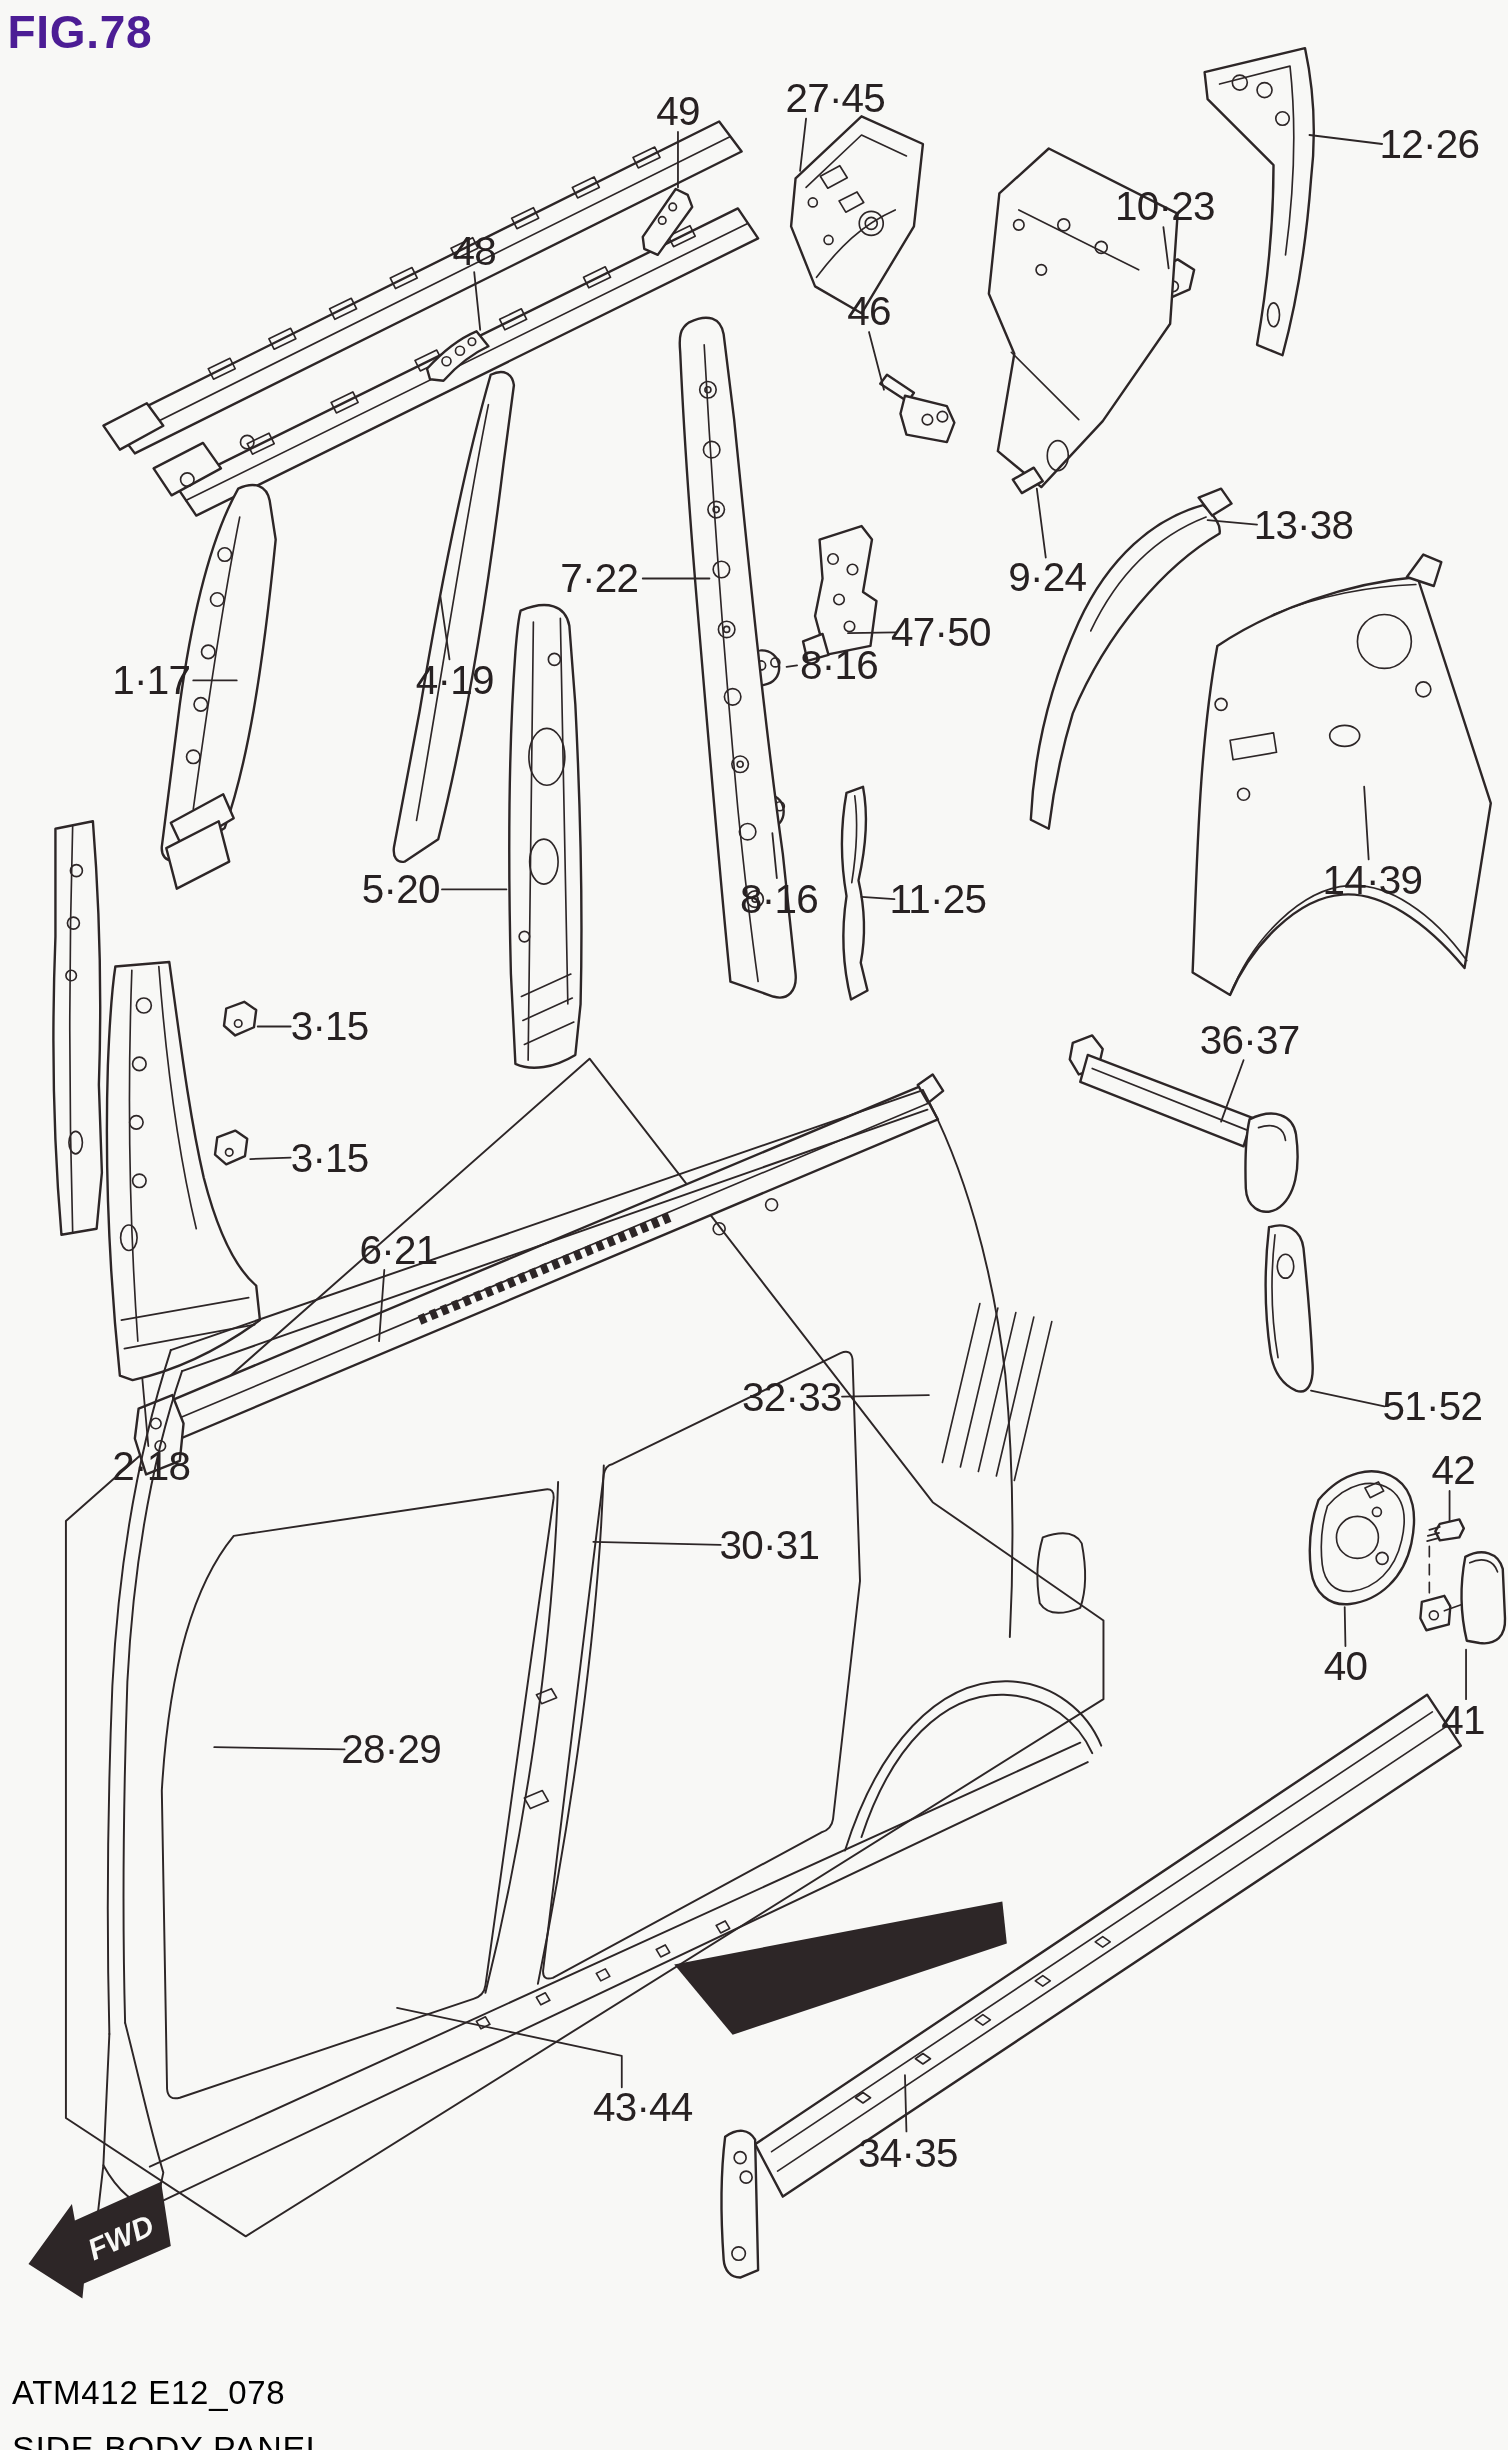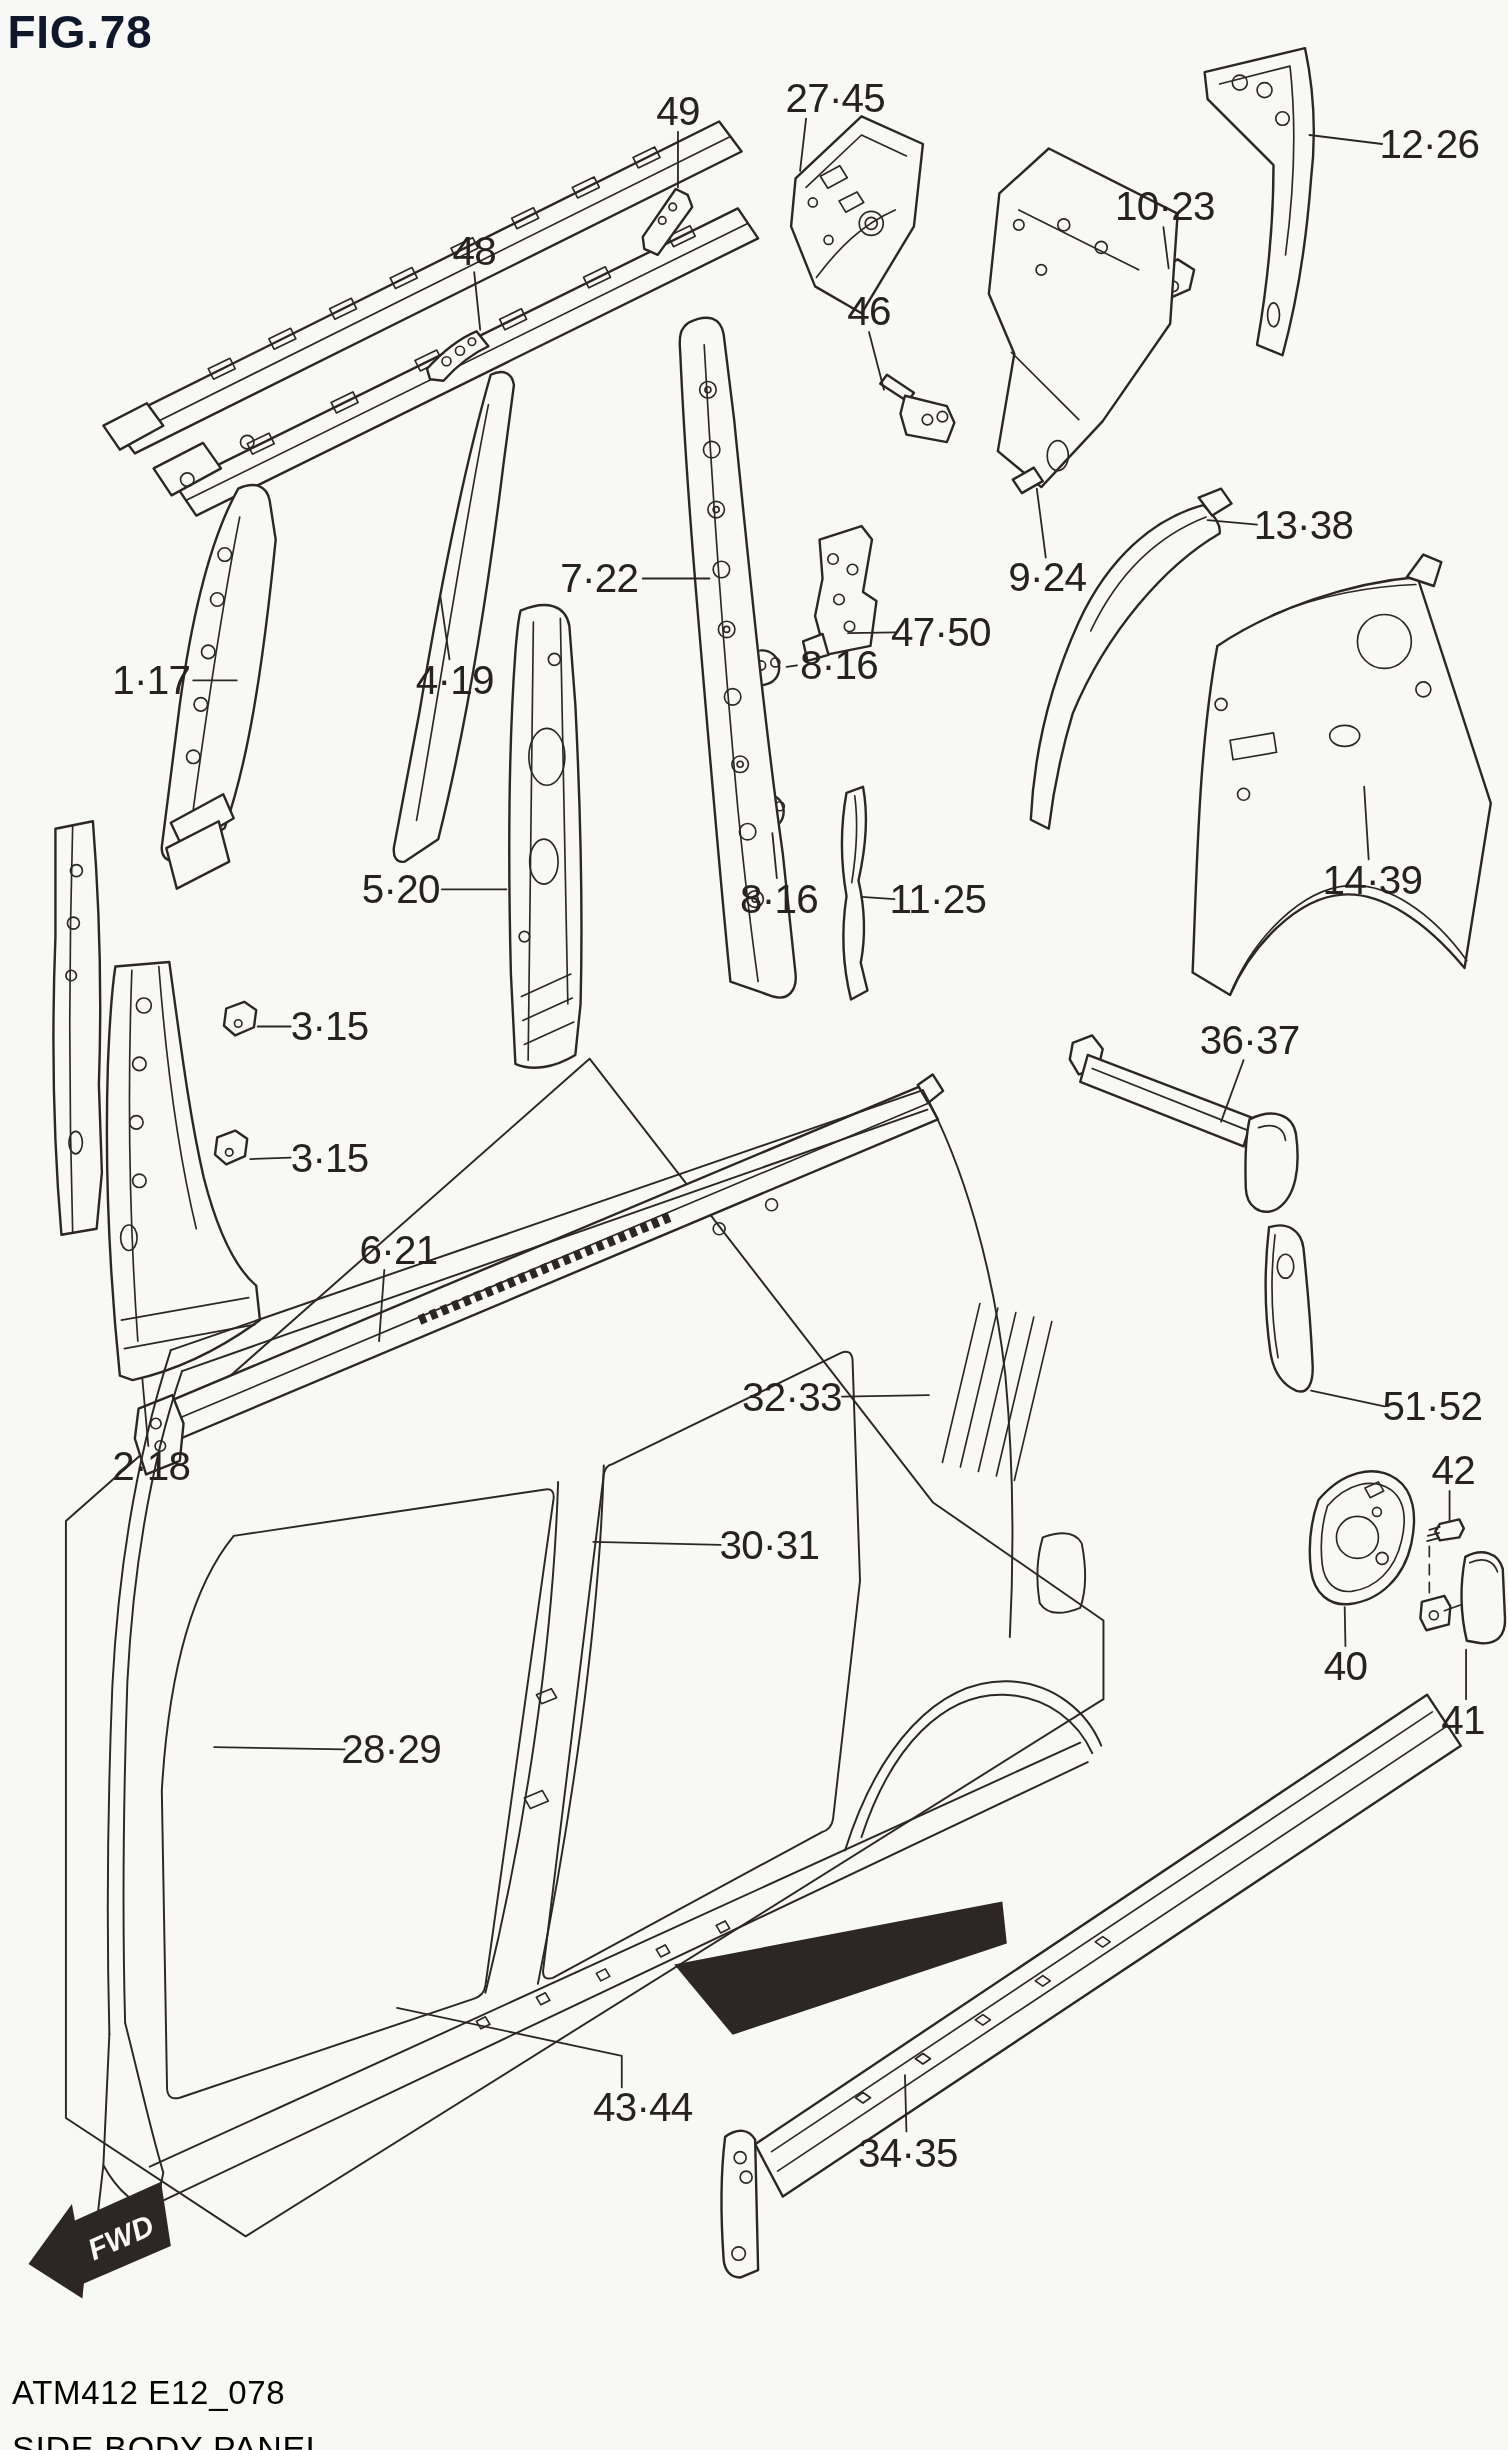--- a/index.html
+++ b/index.html
@@ -1,18 +1,18 @@
 <!DOCTYPE html>
 <html style="font-size:12px"><head>
 <meta charset="utf-8">
 <style>
   html,body{margin:0;padding:0;}
   body{width:1508px;height:2450px;background:#ffffff;font-family:"Liberation Sans",sans-serif;}
   .canvas{position:relative;width:1508px;height:2450px;background:#f8f8f6;overflow:hidden;}
-  .fig-title{position:absolute;left:7.5px;top:4.5px;font-size:46px;font-weight:700;letter-spacing:0.7px;color:#0f172a;}
+  .fig-title{position:absolute;left:7.5px;top:4.5px;font-size:46px;font-weight:700;letter-spacing:0.7px;color:#4c1d95;}
   .footer{position:absolute;left:12px;top:2350px;color:#000000;margin-top:24px;}
   .footer-code{font-size:33px;letter-spacing:0.7px;}
   .footer-name{font-size:34px;margin-top:16.5px;letter-spacing:0.7px;text-decoration:underline;}
   svg{position:absolute;left:0;top:0;}
   svg *{vector-effect:none;}
   .part, .wire, .leader, .tick{stroke:#2d2627;fill:none;stroke-linejoin:round;stroke-linecap:round;}
   .part{stroke-width:3.2;fill:#f8f8f6;}
   .wire{stroke-width:2.6;}
   .tick{stroke-width:2.2;}
   .leader{stroke-width:2.4;}

